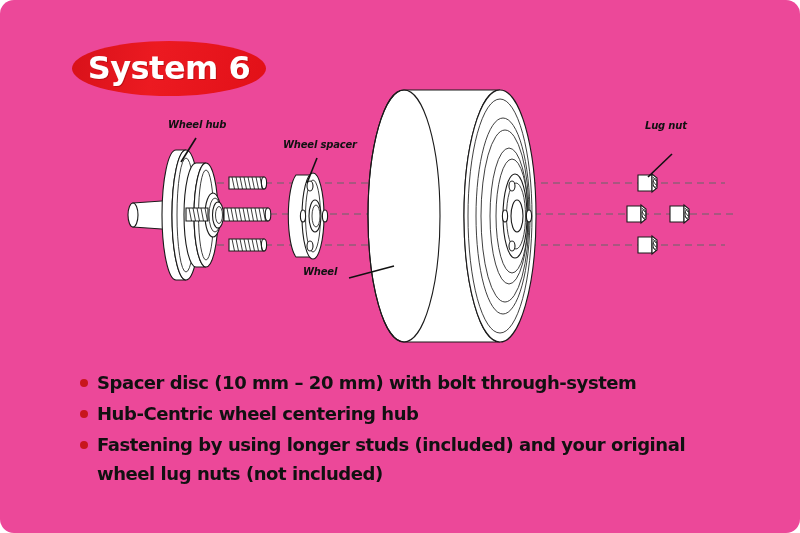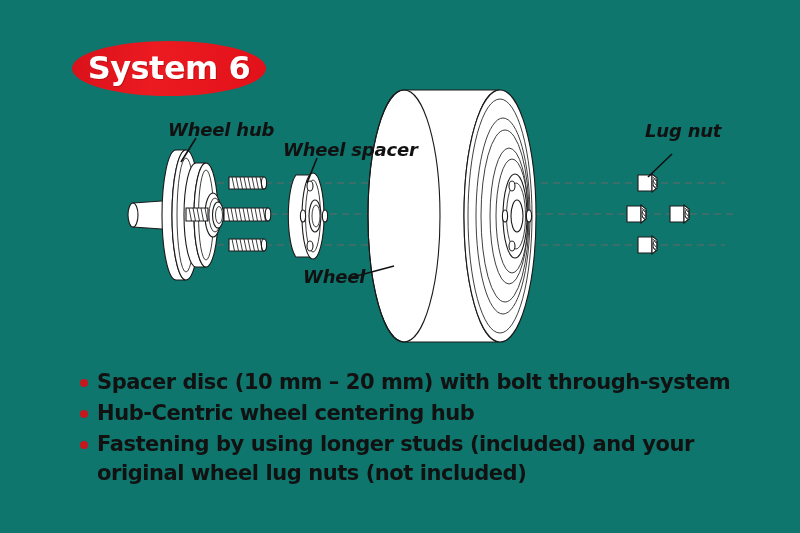--- a/index.html
+++ b/index.html
@@ -13,21 +13,22 @@
     height: 533px;
     position: relative;
     overflow: hidden;
     font-family: "Liberation Sans", sans-serif;
     -webkit-font-smoothing: antialiased;
   }
 
   #page {
     position: absolute;
     inset: 0;
-    background: #0f766e;
+    background: #ec4899;
+    border-radius: 14px;
   }
 
   
   #system-badge {
     position: absolute;
     left: 72px;
     top: 41px;
     width: 194px;
     height: 55px;
   }
@@ -63,21 +64,21 @@
     height: 360px;
   }
   #diagram svg { display: block; }
 
   
   .callout {
     position: absolute;
     font-family: "DejaVu Sans", sans-serif;
     font-style: italic;
     font-weight: bold;
-    font-size: 18px;
+    font-size: 10px;
     color: #111111;
     white-space: nowrap;
     letter-spacing: -0.2px;
   }
   #label-wheel-hub    { left: 168px; top: 119px; }
   #label-wheel-spacer { left: 283px; top: 139px; text-align: center; }
   #label-lug-nut      { left: 645px; top: 120px; }
   #label-wheel        { left: 303px; top: 266px; }
 
   
@@ -97,21 +98,21 @@
     width: 8px;
     height: 8px;
     border-radius: 50%;
     background: #c8161d;
     margin-top: 11px;
     margin-right: 9px;
   }
   .feature-text {
     font-family: "DejaVu Sans", sans-serif;
     font-weight: bold;
-    font-size: 21px;
+    font-size: 18px;
     line-height: 29px;
     color: #111111;
     letter-spacing: -0.45px;
     max-width: 650px;
   }
 </style>
 </head>
 <body>
 
 <div id="page">

